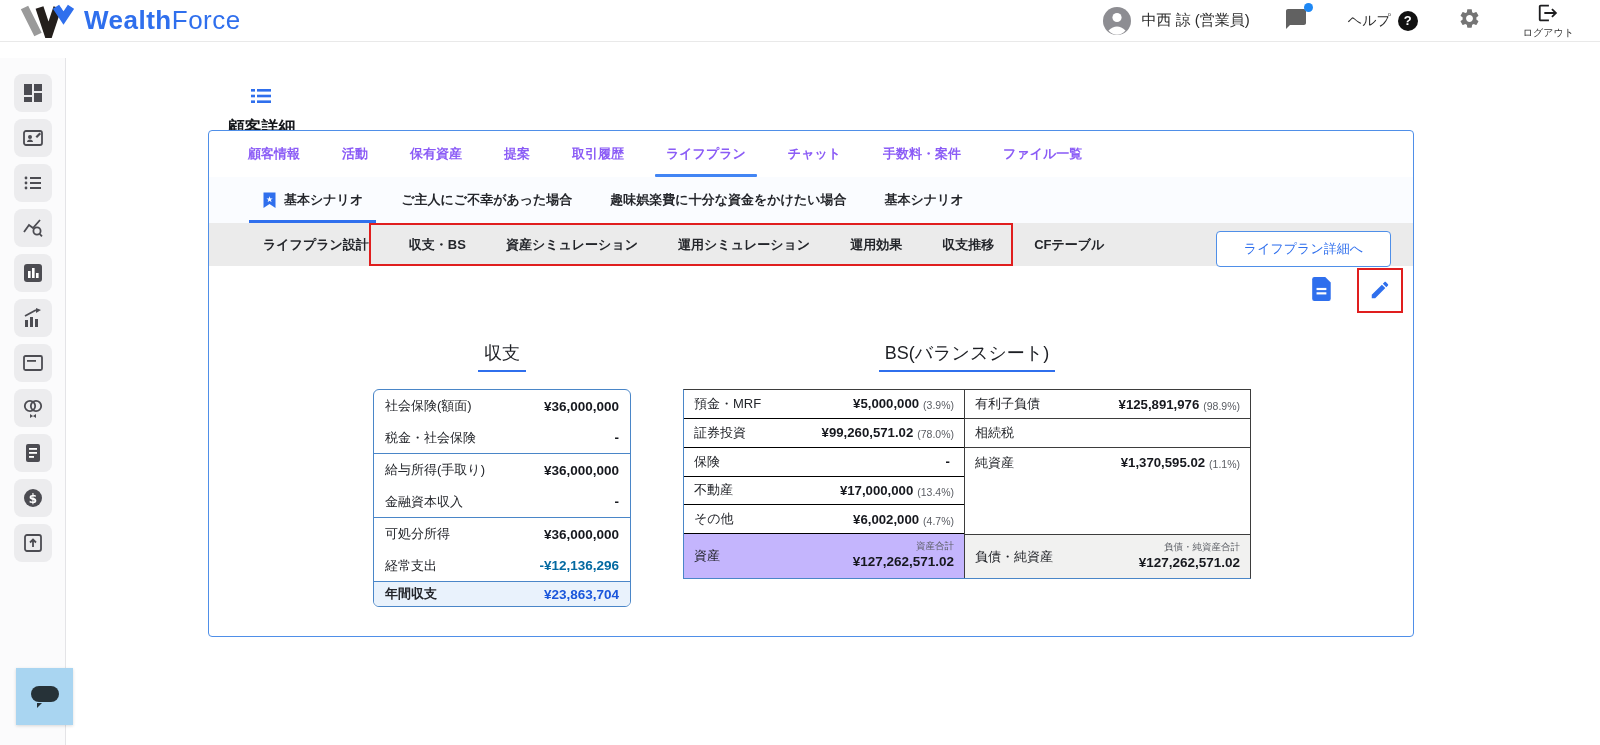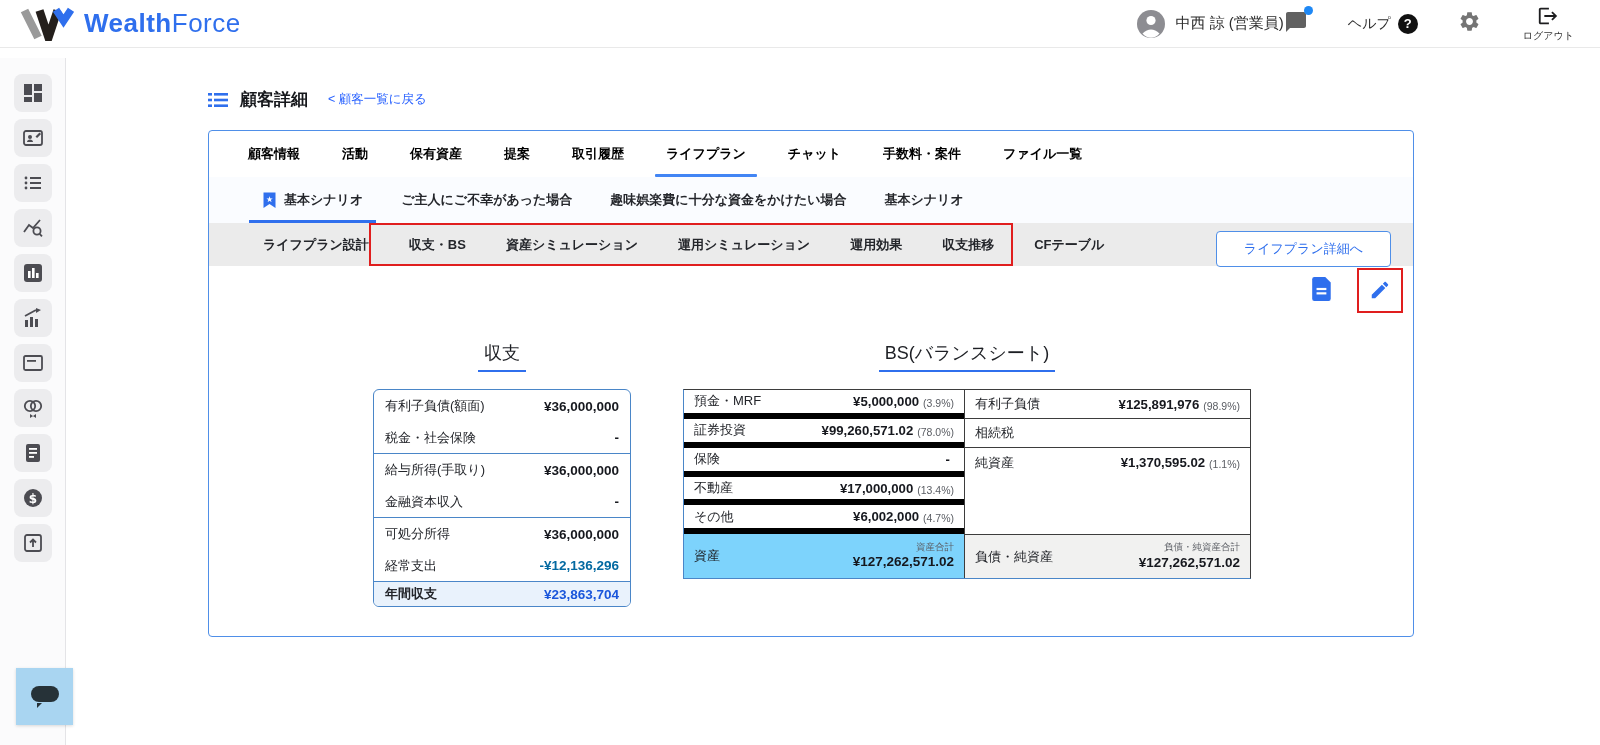--- a/index.html
+++ b/index.html
@@ -1,26 +1,26 @@
 <!DOCTYPE html>
 <html><head>
 <meta charset="utf-8">
 <style>
   * { margin:0; padding:0; box-sizing:border-box; }
   html,body { width:1600px; height:745px; background:#fff; font-family:"Liberation Sans","DejaVu Sans",sans-serif; overflow:hidden; }
 
   
-  .header { height:48px; display:flex; align-items:center; justify-content:space-between;
+  .header { height:42px; display:flex; align-items:center; justify-content:space-between;
             padding:0 26px 0 20px; background:#fff; border-bottom:1px solid #e9e9e9; }
   .logo { display:flex; align-items:center; gap:10px; }
   .logo-text { font-size:26px; color:#2f6fed; letter-spacing:.5px; }
   .logo-text b { font-weight:700; }
   .logo-text span.lt { font-weight:400; }
   .hdr-right { display:flex; align-items:center; }
-  .hdr-user { display:flex; align-items:center; gap:10px; }
+  .hdr-user { display:flex; align-items:center; gap:10px; margin-right:34px; }
   .hdr-name { font-size:15px; color:#2b2b2b; }
   .hdr-chat { position:relative; margin-right:40px; cursor:pointer; }
   .hdr-chat .dot { position:absolute; top:-4px; right:-5px; width:9px; height:9px;
                    border-radius:50%; background:#1e88f5; }
   .hdr-help { display:flex; align-items:center; gap:7px; margin-right:40px; cursor:pointer; }
   .hdr-help-label { font-size:14px; color:#2b2b2b; }
   .q-badge { width:20px; height:20px; border-radius:50%; background:#111; color:#fff;
              font-size:13px; font-weight:700; display:grid; place-items:center; }
   .hdr-gear { margin-right:42px; cursor:pointer; }
   .hdr-logout { display:flex; flex-direction:column; align-items:center; gap:2px; cursor:pointer; }
@@ -28,30 +28,30 @@
 
   
   .sidebar { position:absolute; left:0; top:58px; bottom:0; width:66px;
              background:#fbfbfc; border-right:1px solid #e4e4e7; z-index:2; }
   .sb-btn { width:38px; height:38px; border-radius:8px; background:#ececee;
             display:grid; place-items:center; margin:0 auto 7px; cursor:pointer; }
   .sb-btn:first-child { margin-top:16px; }
 
   
   .main { position:absolute; left:66px; top:58px; right:0; bottom:0; background:#fff; }
-  .pagetitle-row { position:absolute; left:142px; top:30px; display:flex; align-items:center; gap:12px; }
+  .pagetitle-row { position:absolute; left:142px; top:30px; display:flex; align-items:center; gap:12px;flex-direction:column; }
   .pagetitle { font-size:17px; font-weight:700; color:#16181c; }
   .backlink { font-size:12.5px; color:#2962ff; margin-left:8px; cursor:pointer; }
 
   .card { position:absolute; left:142px; top:72px; width:1206px; height:507px;
           background:#fff; border:1px solid #4f8fe8; border-radius:4px; }
 
   .tabrow { height:46px; display:flex; padding-left:18px; }
   .tab { display:flex; align-items:center; padding:0 21px; font-size:13px; font-weight:700;
-         color:#000000; position:relative; cursor:pointer; white-space:nowrap; }
+         color:#8b5cf6; position:relative; cursor:pointer; white-space:nowrap; }
   .tab.active::after { content:""; position:absolute; left:10px; right:10px; bottom:0;
                        height:3px; background:#4285f4; border-radius:1px; }
 
   .scenrow { height:46px; background:#fafcff; display:flex; padding-left:34px; }
   .scentab { display:flex; align-items:center; gap:7px; padding:0 19px; font-size:13px;
              font-weight:700; color:#24262b; position:relative; cursor:pointer; white-space:nowrap; }
   .scentab.active::after { content:""; position:absolute; left:6px; right:6px; bottom:0;
                            height:3px; background:#2f6fed; }
 
   .subrow { height:43px; background:#ebebeb; display:flex; align-items:center;
@@ -97,26 +97,26 @@
               border-left:1px solid #4a86c8; border-bottom:1px solid #4a86c8; background:#fff; }
   .bs-col { display:flex; flex-direction:column; }
   .bs-col.assets { width:280px; }
   .bs-col.liab { flex:1; border-left:1px solid #3d3d3d; }
   .bsrow { height:29px; display:flex; justify-content:space-between; align-items:center;
            padding:0 10px; font-size:13px; }
   .bsrow .lbl { color:#23252a; }
   .bsval { display:flex; align-items:flex-end; gap:4px; }
   .bsval .amt { color:#16181e; font-weight:700; font-size:13.2px; }
   .bsval .pct { color:#5a5d63; font-size:10.5px; }
-  .assets .bsrow { border-bottom:6px solid #000000; }
+  .assets .bsrow { border-bottom:1px solid #000000; }
   .liab .bsrow.dark { border-bottom:1px solid #3d3d3d; }
   .bs-fill { flex:1; }
   .bs-foot { height:44px; display:flex; justify-content:space-between; align-items:center;
              padding:0 10px; }
-  .assets .bs-foot { background:#7dd3fc; }
+  .assets .bs-foot { background:#c4b5fd; }
   .liab .bs-foot { background:#f1f1f0; border-top:1px solid #3d3d3d; }
   .bs-foot .lbl { font-size:13px; color:#1d1f24; }
   .bs-foot .tot { text-align:right; line-height:1.15; }
   .bs-foot .tot .small { font-size:9.5px; color:#5a5d63; display:block; }
   .bs-foot .tot .amt { font-size:13.5px; font-weight:700; color:#16181e; }
 
   
   .chat-widget { position:absolute; left:16px; top:668px; width:57px; height:57px;
                  background:#a9d5f1; display:grid; place-items:center; cursor:pointer; z-index:5;
                  box-shadow:0 1px 3px rgba(0,0,0,.15); }
@@ -330,21 +330,21 @@
 
     <div class="sec-title sec-title-income">
       <span>収支</span>
     </div>
     <div class="sec-title sec-title-bs">
       <span>BS(バランスシート)</span>
     </div>
 
     <div class="income-table">
       <div class="irow">
-        <span class="lbl">有利子負債(額面)</span>
+        <span class="lbl">社会保険(額面)</span>
         <span class="val">¥36,000,000</span>
       </div>
       <div class="irow sep">
         <span class="lbl">税金・社会保険</span>
         <span class="val">-</span>
       </div>
       <div class="irow">
         <span class="lbl">給与所得(手取り)</span>
         <span class="val">¥36,000,000</span>
       </div>

